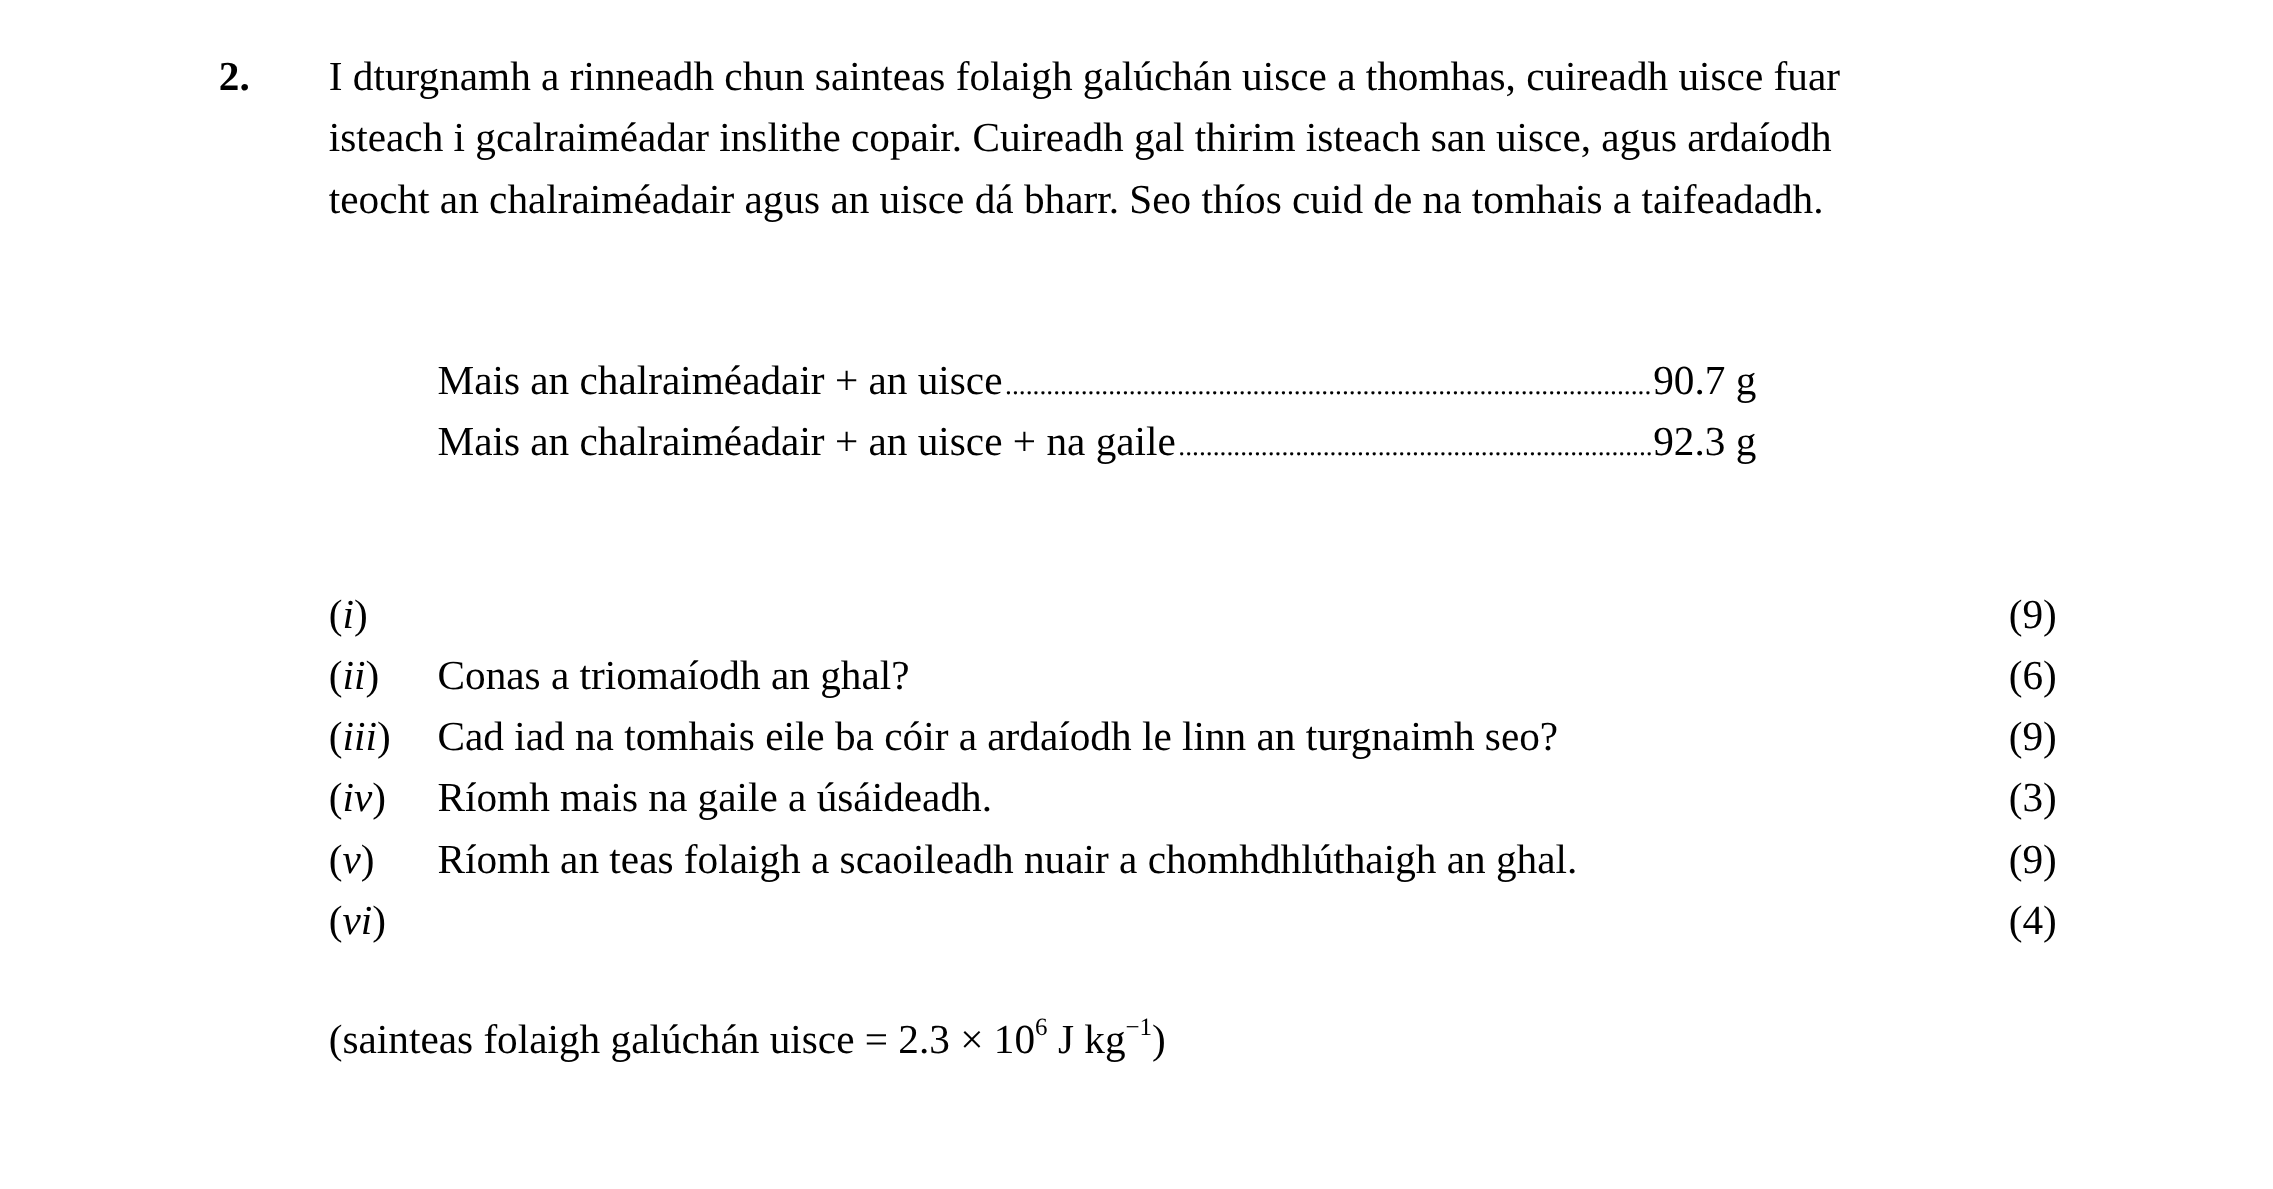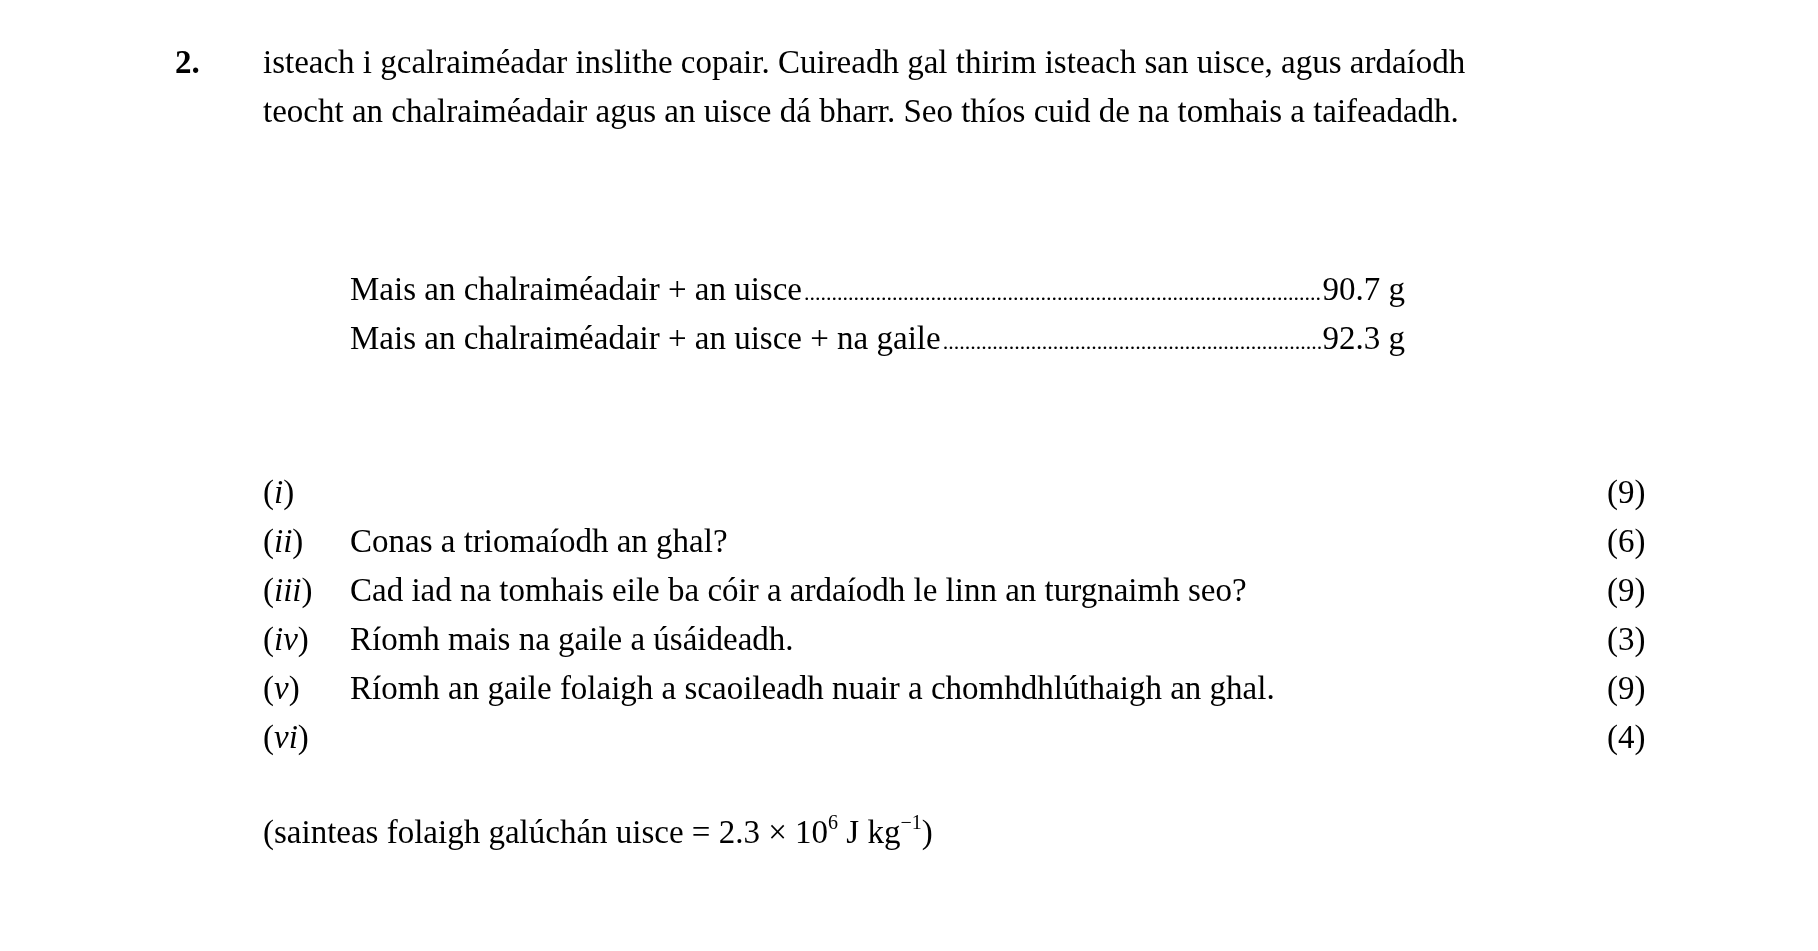--- a/index.html
+++ b/index.html
@@ -31,21 +31,21 @@
       width: 1400px;
       line-height: 49px;
     }
     .intro .line {
       display: block;
       white-space: nowrap;
     }
     .measurements {
       position: absolute;
       left: 350px;
-      top: 265px;
+      top: 281px;
       width: 1055px;
     }
     .m-row {
       display: flex;
       align-items: baseline;
       height: 49px;
       line-height: 49px;
       white-space: nowrap;
     }
     .m-label { flex: 0 0 auto; }
@@ -99,20 +99,21 @@
       vertical-align: 14px;
       line-height: 0;
     }
   </style>
 </head>
 <body>
 
 <div class="q-number">2.</div>
 
 <div class="intro">
+  <span class="line">I dturgnamh a rinneadh chun sainteas folaigh galúchán uisce a thomhas, cuireadh uisce fuar</span>
   <span class="line">isteach i gcalraiméadar inslithe copair. Cuireadh gal thirim isteach san uisce, agus ardaíodh</span>
   <span class="line">teocht an chalraiméadair agus an uisce dá bharr. Seo thíos cuid de na tomhais a taifeadadh.</span>
 </div>
 
 <div class="measurements">
   <div class="m-row">
     <span class="m-label">Mais an chalraiméadair + an uisce</span>
     <span class="m-dots">..................................................................................................</span>
     <span class="m-value">90.7 g</span>
   </div>
@@ -138,21 +139,21 @@
     <span class="q-text">Cad iad na tomhais eile ba cóir a ardaíodh le linn an turgnaimh seo?</span>
     <span class="q-marks">(9)</span>
   </div>
   <div class="q-row">
     <span class="q-roman"><span>(</span><i>iv</i><span>)</span></span>
     <span class="q-text">Ríomh mais na gaile a úsáideadh.</span>
     <span class="q-marks">(3)</span>
   </div>
   <div class="q-row">
     <span class="q-roman"><span>(</span><i>v</i><span>)</span></span>
-    <span class="q-text">Ríomh an gaile folaigh a scaoileadh nuair a chomhdhlúthaigh an ghal.</span>
+    <span class="q-text">Ríomh an teas folaigh a scaoileadh nuair a chomhdhlúthaigh an ghal.</span>
     <span class="q-marks">(9)</span>
   </div>
   <div class="q-row">
     <span class="q-roman"><span>(</span><i>vi</i><span>)</span></span>
     <span class="q-marks">(4)</span>
   </div>
 </div>
 
 <div class="footnote"><span>(sainteas folaigh galúchán uisce = 2.3 × 10</span><sup>6</sup><span> J kg</span><sup>−1</sup><span>)</span></div>
 

